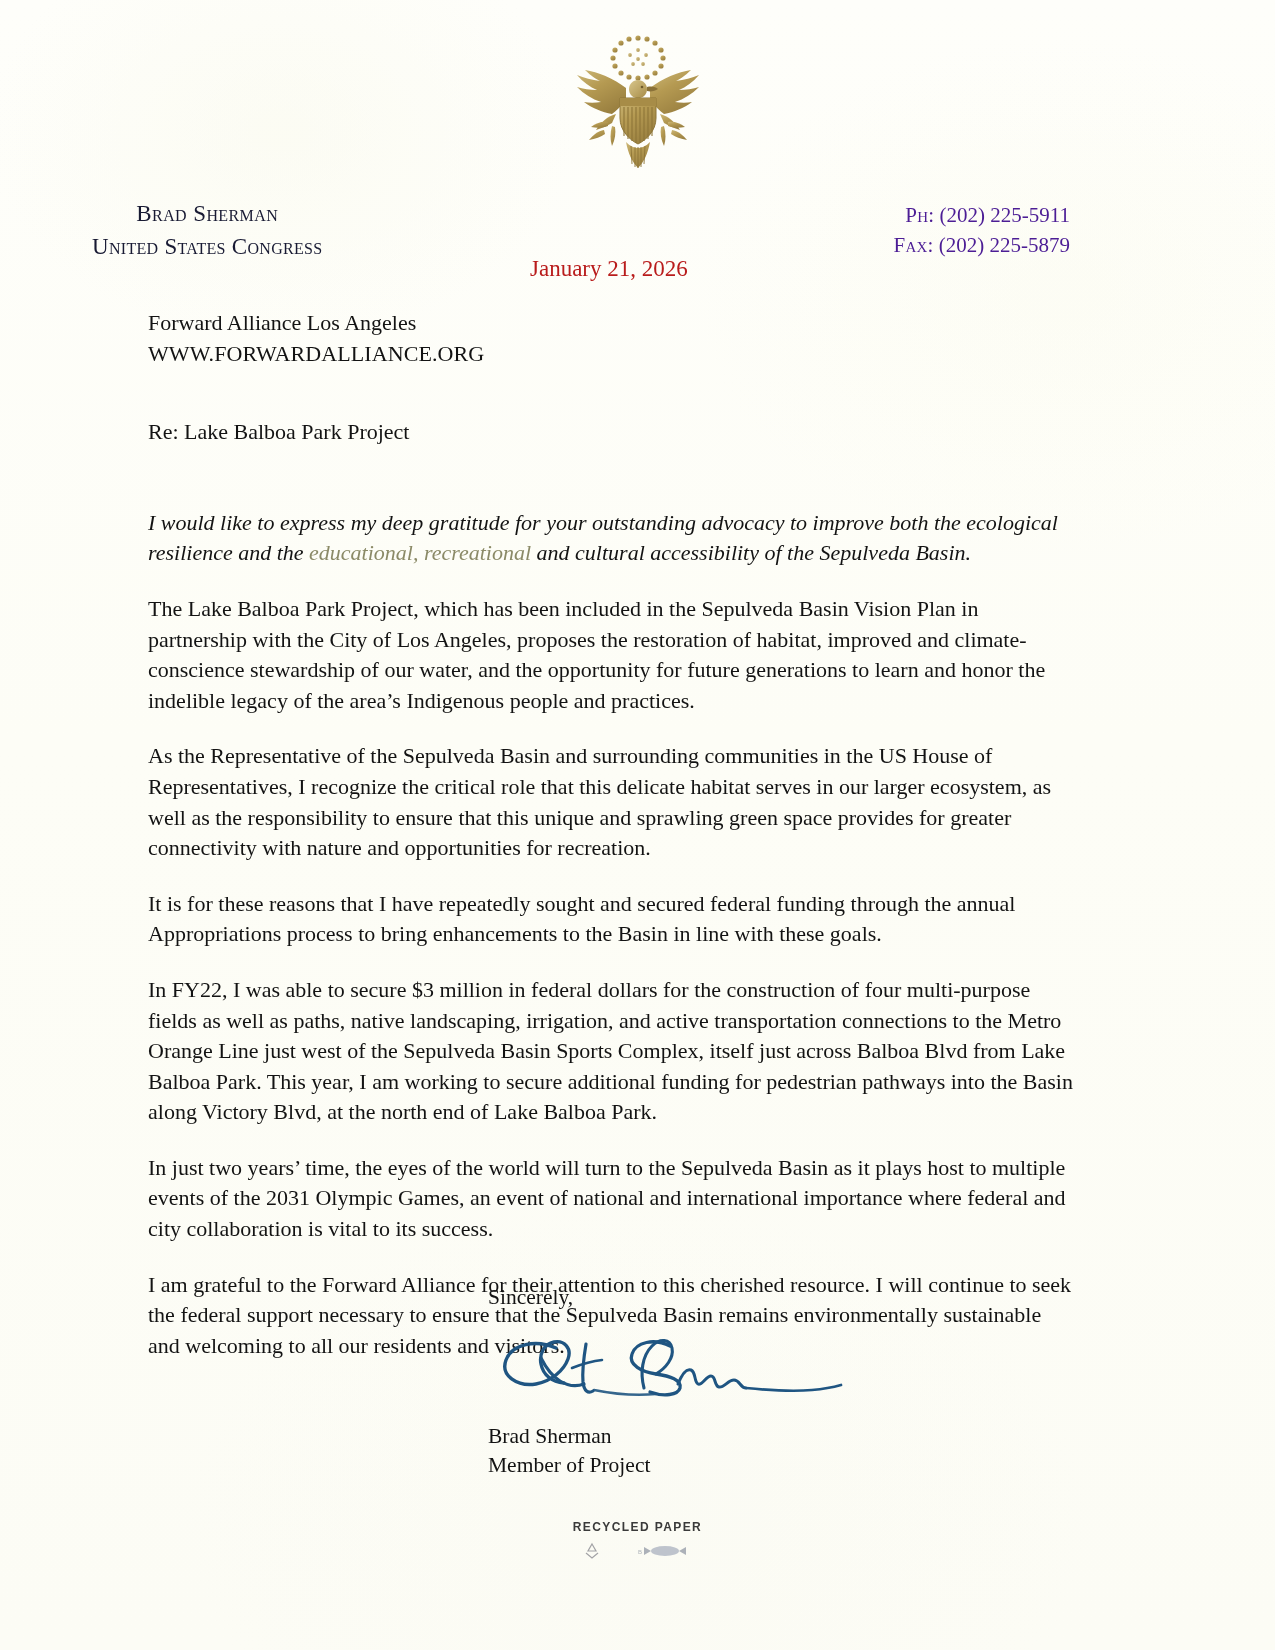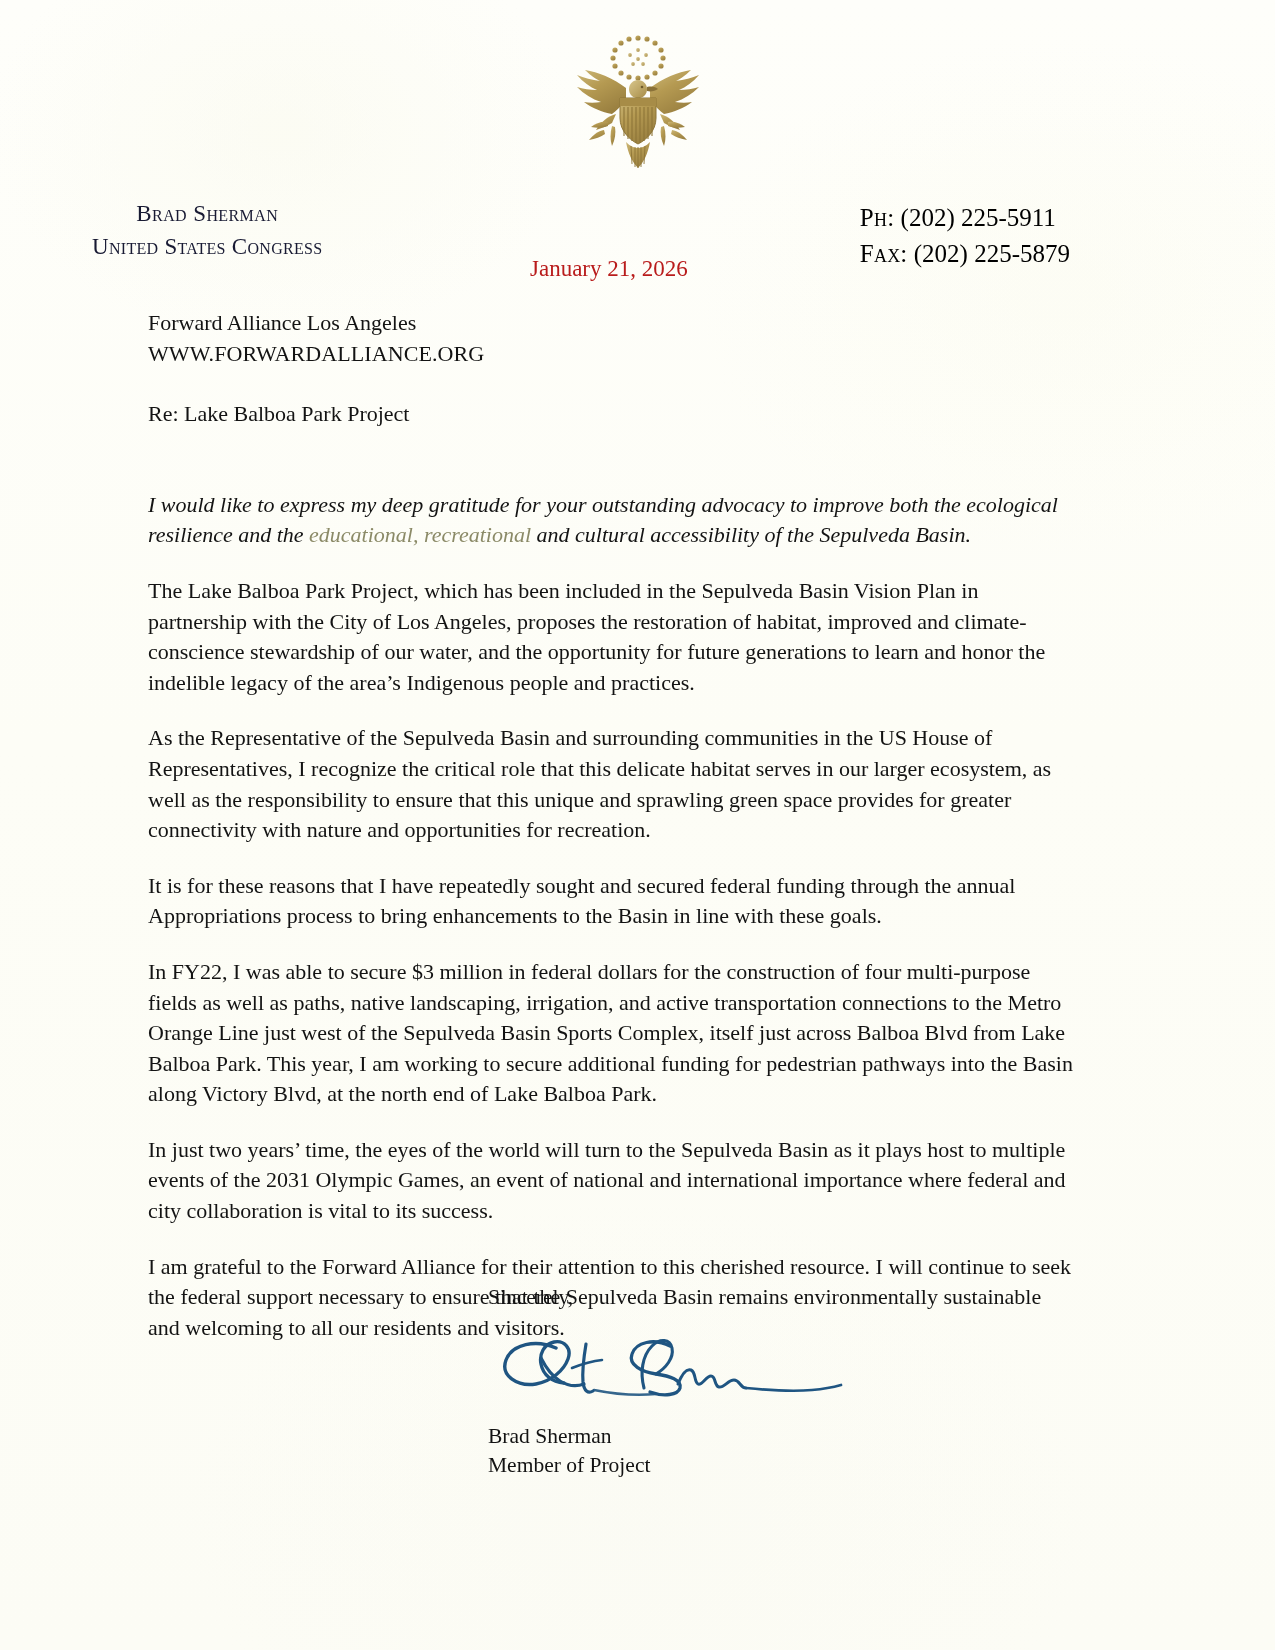--- a/index.html
+++ b/index.html
@@ -71,23 +71,24 @@
     font-size: 23px;
     font-variant: small-caps;
     letter-spacing: 0.3px;
     white-space: nowrap;
   }
 
   .letterhead-right {
     position: absolute;
     top: 200px;
     right: 128px;
-    color: #000000;
+    text-align: right;
+    color: #4c1d95;
     line-height: 1.45;
-    font-size: 25px;
+    font-size: 21px;
   }
   .lh-phone, .lh-fax { white-space: nowrap; }
   .lh-label {
     font-variant: small-caps;
     letter-spacing: 0.2px;
   }
 
   
   .date-line {
     position: absolute;
@@ -109,21 +110,21 @@
     color: #131313;
   }
   .recipient-line {
     white-space: nowrap;
   }
   .recipient-url {
     white-space: nowrap;
     letter-spacing: 0.1px;
   }
   .block-gap { height: 30px; }
-  .re-line { white-space: nowrap; }
+  .re-line { white-space: nowrap; margin-top: 18px; }
   .salutation { white-space: nowrap; }
 
   p.para {
     margin: 0 0 25px 0;
     text-align: left;
   }
   .para-first { margin-top: 0; font-style: italic; }
 
   .highlight-link {
     color: #8b8a67;
@@ -354,14 +355,31 @@
         <path d="M100 72 C120 76 142 78 162 76" stroke-width="2.4" opacity="0.9"></path>
       </g>
     </svg>
 
     <div class="signer">
       <div>Brad Sherman</div>
       <div>Member of Project</div>
     </div>
   </div>
 
+  <div class="footer">
+    <div class="recycled-text">RECYCLED PAPER</div>
+    <div class="recycled-marks">
+      <svg class="mark-a" viewBox="0 0 20 20">
+        <g fill="none" stroke="#5a5a66" stroke-width="1.2">
+          <path d="M10 3 L14 10 L6 10 Z"></path>
+          <path d="M4 12 L10 17 L16 12"></path>
+        </g>
+      </svg>
+      <svg class="mark-b" viewBox="0 0 58 16">
+        <ellipse cx="29" cy="8" rx="14" ry="5" fill="#8d97ad"></ellipse>
+        <path d="M15 8 L8 4 L8 12 Z" fill="#6d7689"></path>
+        <path d="M43 8 L50 4 L50 12 Z" fill="#6d7689"></path>
+        <text x="2" y="11" font-size="6" fill="#6d7689" font-family="Liberation Sans, sans-serif">B</text>
+      </svg>
+    </div>
+  </div>
 
 </div>
 
 </body></html>

